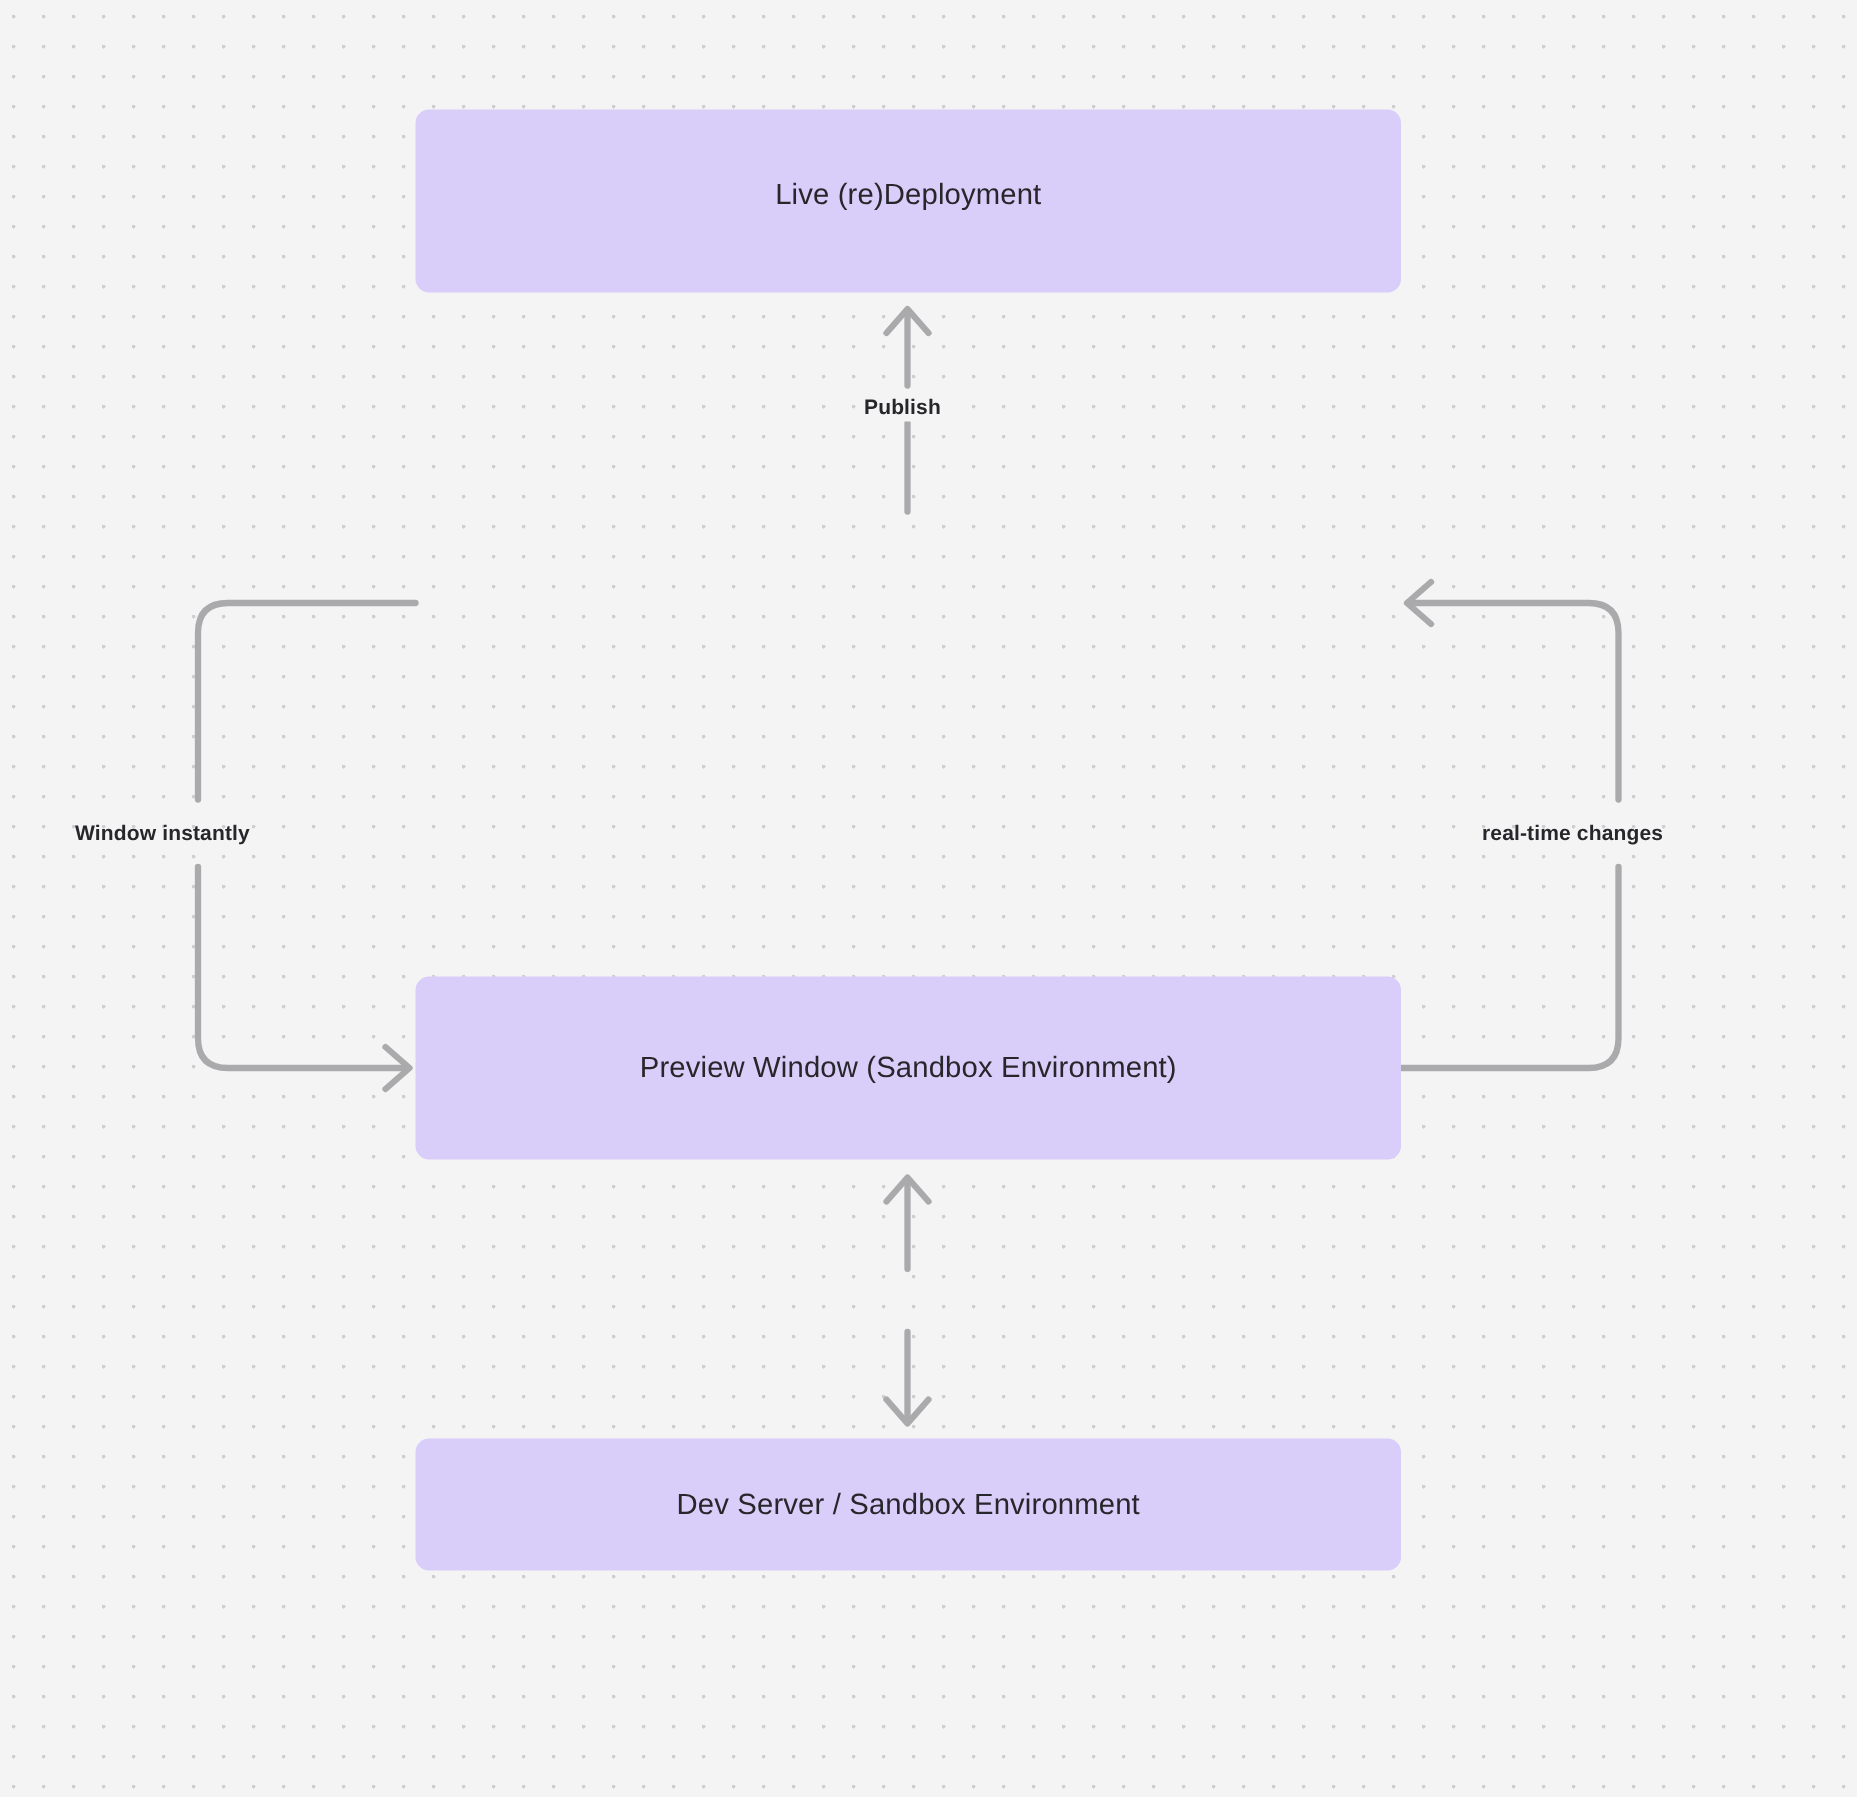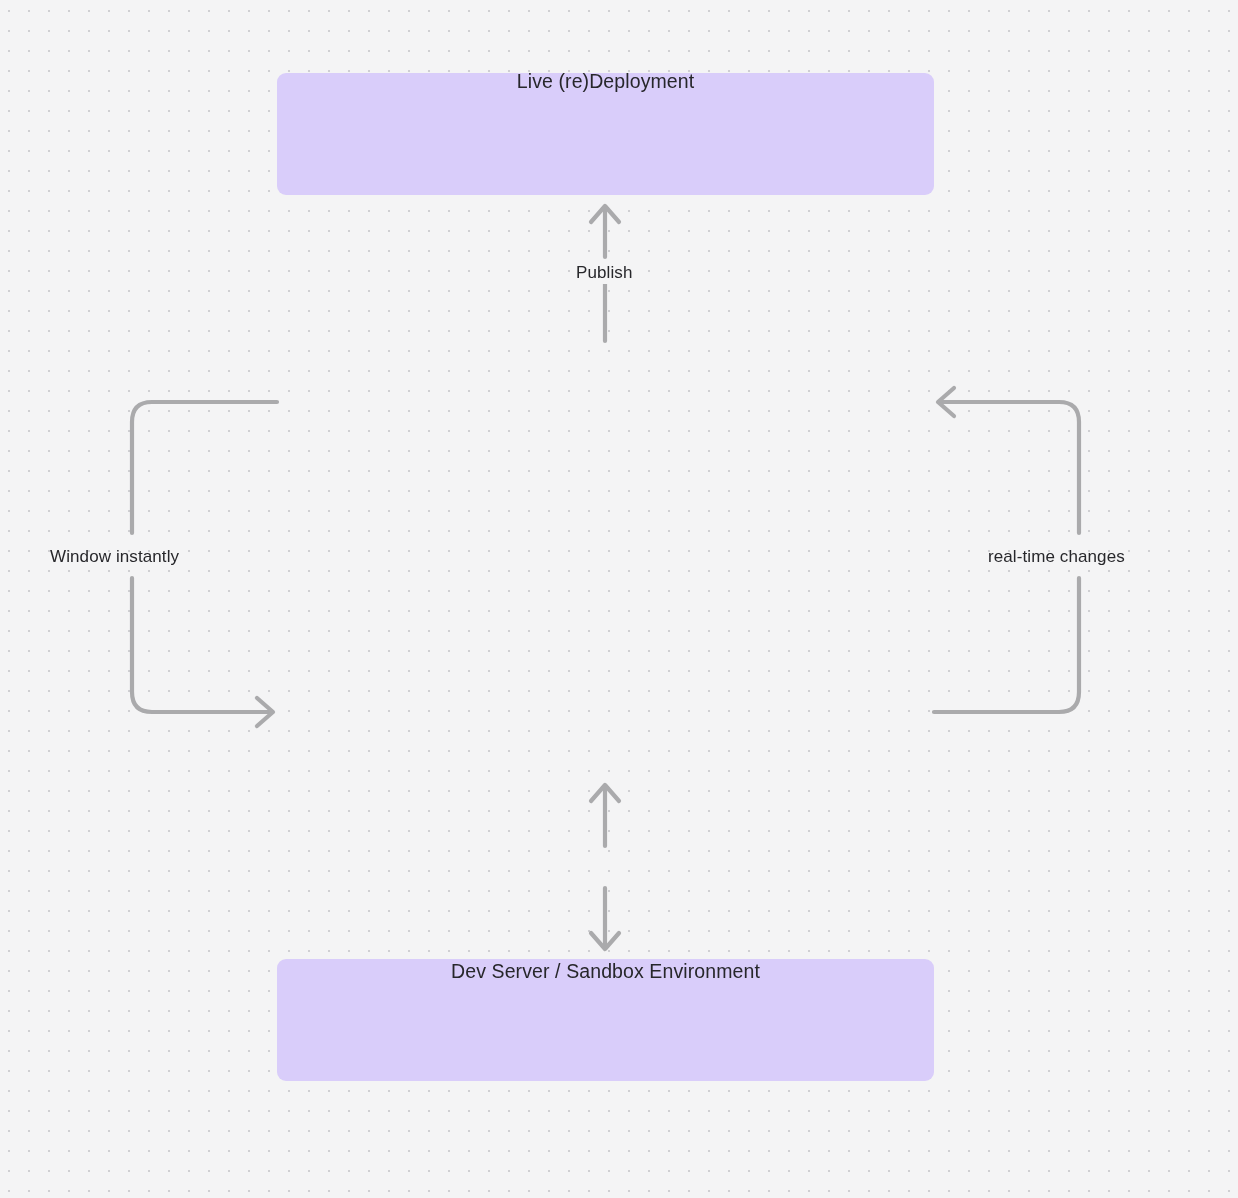--- a/index.html
+++ b/index.html
@@ -24,65 +24,66 @@
     background-position: 8px 10px;
   }
 
   
   .node {
     position: absolute;
     box-sizing: border-box;
     background: #d9cdfa;
     border-radius: 9px;
     display: flex;
-    align-items: flex-start;
+    align-items: center;
     justify-content: center;
     z-index: 3;
   }
   .node-label {
     font-size: 19.5px;
     line-height: 1.25;
     color: #27272b;
     letter-spacing: 0.1px;
     text-align: center;
     white-space: nowrap;
     user-select: none;
   }
 
   #node-live        { left: 277px; top: 73px;   width: 657px; height: 122px; }
   #node-user        { left: 277px; top: 341px;  width: 657px; height: 122px; }
   #node-preview     { left: 277px; top: 651px;  width: 657px; height: 122px; }
-  #node-devserver   { left: 277px; top: 959px;  width: 657px; height: 122px; }
+  #node-devserver   { left: 277px; top: 959px;  width: 657px; height: 88px; }
 
   
   #node-live .node-label      { transform: translateY(-4px); }
   #node-user .node-label      { transform: translateY(0px); }
   #node-preview .node-label   { transform: translateY(0px); }
   #node-devserver .node-label { transform: translateY(0px); }
 
   
   #edges {
     position: absolute;
     left: 0; top: 0;
     width: 1238px;
     height: 1198px;
     z-index: 1;
     pointer-events: none;
   }
 
   
   .edge-label {
     position: absolute;
-    font-size: 17px;
+    font-size: 14px;
     color: #27272b;
     letter-spacing: 0.1px;
     white-space: nowrap;
     z-index: 4;
     user-select: none;
     line-height: 1;
+    font-weight: bold;
   }
   .edge-label.boxed {
     background: #f4f4f5;
     padding: 3px 5px;
   }
 
   #label-publish  { left: 571px; top: 261px; }
   #label-spun     { left: 417px; top: 858px; }
   #label-updates  { left: 50px;  top: 548px; }
   #label-realtime { left: 988px; top: 548px; }
@@ -121,20 +122,23 @@
       </g>
 
     </g>
   </svg>
 
   <div class="node" id="node-live">
     <span class="node-label">Live (re)Deployment</span>
   </div>
 
 
+  <div class="node" id="node-preview">
+    <span class="node-label">Preview Window (Sandbox Environment)</span>
+  </div>
 
   <div class="node" id="node-devserver">
     <span class="node-label">Dev Server / Sandbox Environment</span>
   </div>
 
   <div class="edge-label boxed" id="label-publish">Publish</div>
 
   <div class="edge-label" id="label-updates">Window instantly</div>
 
   <div class="edge-label" id="label-realtime">real-time changes</div>

